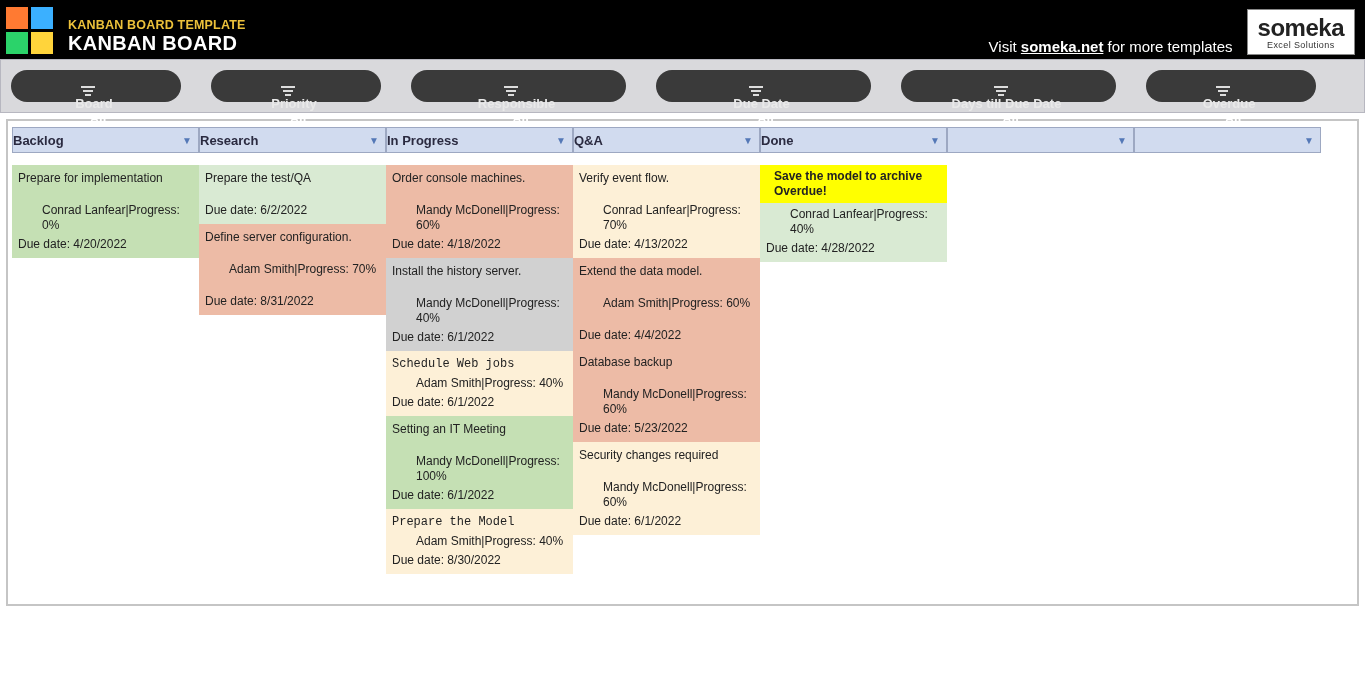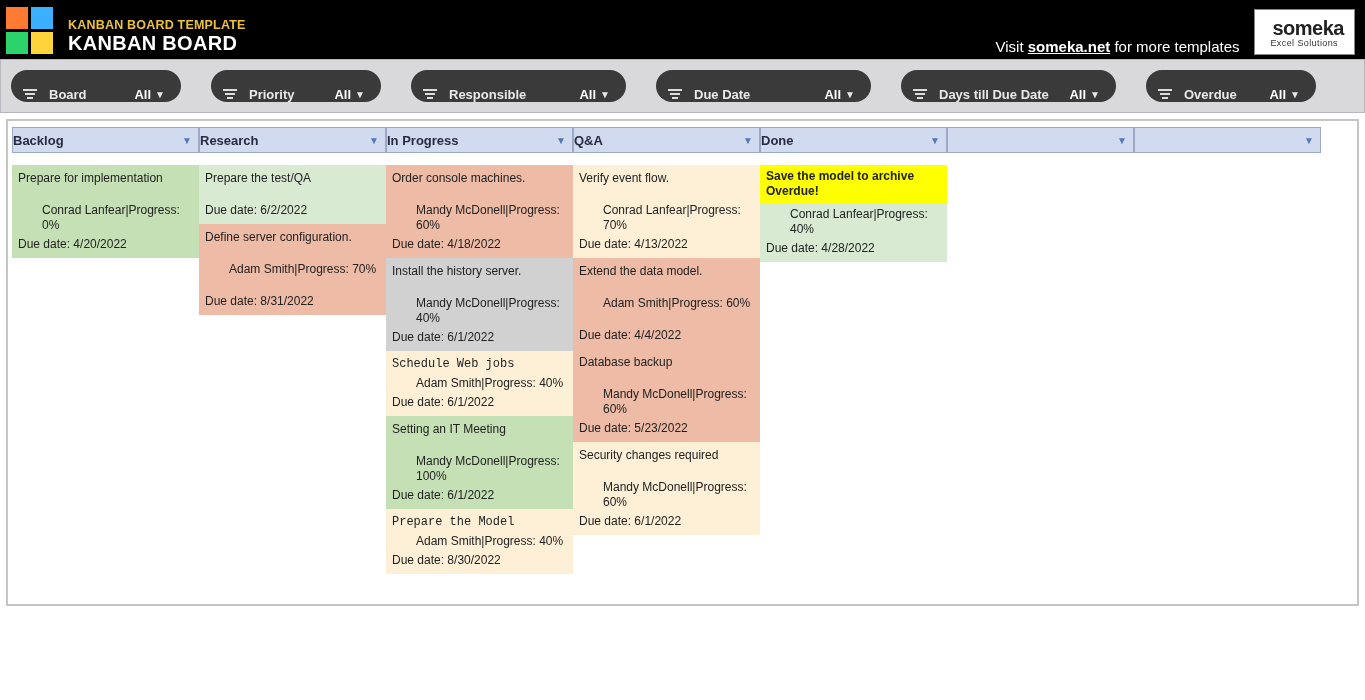--- a/index.html
+++ b/index.html
@@ -9,25 +9,25 @@
   .logo-1 { background: #ff7a32; }
   .logo-2 { background: #3bb0ff; }
   .logo-3 { background: #2bd36a; }
   .logo-4 { background: #ffd43b; }
   .header-texts { flex: 1; }
   .template-name { color: #ecc13a; font-size: 12.5px; font-weight: 600; letter-spacing: .2px; }
   .app-title { color: #fff; font-size: 20px; font-weight: 700; letter-spacing: .3px; }
   .visit-text { color: #fff; font-size: 15px; margin-right: 14px; }
   .visit-text a { color: #fff; font-weight: 700; text-decoration: underline; }
   .brand { background: #fff; border: 1px solid #888; padding: 3px 10px; display: flex; flex-direction: column; align-items: center; justify-content: center; height: 46px; }
-  .brand-main { font-size: 20px; font-weight: 700; color: #222; letter-spacing: -0.5px; margin-left: 8px; }
+  .brand-main { font-size: 24px; font-weight: 700; color: #222; letter-spacing: -0.5px; }
   .brand-sub { font-size: 9px; color: #333; letter-spacing: .4px; margin-top: -2px; }
 
   .filter-bar { background: #d9d9dc; padding: 10px 10px; border: 1px solid #b7b7c0; display: flex; gap: 30px; }
-  .filter-pill { background: #3a3a3a; border-radius: 20px; display: flex; align-items: center; height: 32px; padding: 16px 16px 0 12px; min-width: 175px; color: #e9e9e9; font-size: 13px; font-weight: 600; cursor: pointer; }
+  .filter-pill { background: #3a3a3a; border-radius: 20px; display: flex; align-items: center; height: 32px; padding: 16px 16px 0 12px; min-width: 175px; color: #e9e9e9; font-size: 13px; font-weight: 600; cursor: pointer; flex-direction: column; }
   .filter-pill.wide { min-width: 215px; }
   .filter-pill.narrow { min-width: 170px; }
   .fp-icon { width: 16px; display: flex; flex-direction: column; gap: 2px; margin-right: 10px; }
   .fp-icon span { height: 2px; background: #ddd; display: block; }
   .fp-icon span:nth-child(1){width:14px;}
   .fp-icon span:nth-child(2){width:10px;margin-left:2px;}
   .fp-icon span:nth-child(3){width:6px;margin-left:4px;}
   .fp-label { flex: 1; }
   .fp-val { color: #fff; margin-left: 8px; }
   .fp-caret { margin-left: 4px; font-size: 10px; }
@@ -235,21 +235,21 @@
       </div>
     </div>
 
     <div class="col">
       <div class="col-head">
         <span>Done</span>
         <span class="dd">▼</span>
       </div>
       <div class="gap-row"></div>
       <div class="card bg-lgreen" style="padding-top:0">
-        <span class="c-title bg-yellow-hdr" style="padding:4px 6px; margin:0 -6px;">
+        <span class="c-title bg-yellow-hdr" style="padding:4px 14px; margin:0 -6px;">
           <span class="ov-title">Save the model to archive</span>
           <span class="ov-sub">Overdue!</span>
         </span>
         <span class="c-meta">Conrad Lanfear|Progress: 40%</span>
         <span class="c-due">Due date: 4/28/2022</span>
       </div>
     </div>
 
     <div class="col">
       <div class="col-head">

